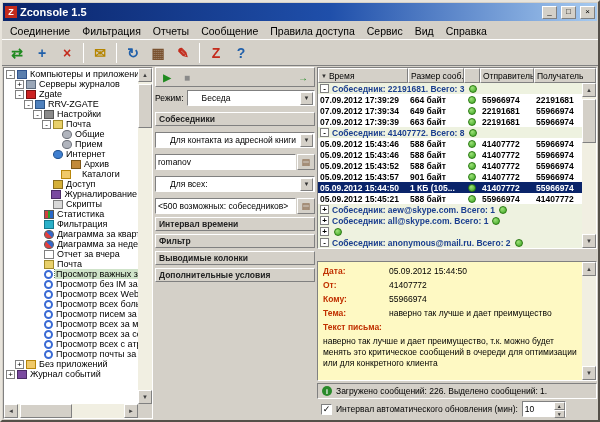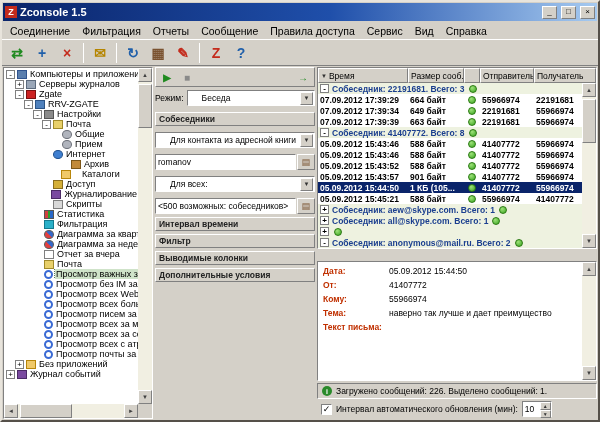--- a/index.html
+++ b/index.html
@@ -95,35 +95,35 @@
   .trow{display:flex;align-items:center;height:11px;font-size:8.5px;white-space:nowrap;overflow:hidden}
   .trow.group{background:#eef2e0;color:#1b3f8f;font-weight:bold;padding-left:2px}
   .glabel{margin-left:2px}
   .trow.data{color:#000;font-weight:bold}
   .trow.data.selected{background:#0a246a;color:#fff}
   .cell{padding:0 2px;overflow:hidden;flex:none}
   .c-time{width:90px}.c-size{width:56px}.c-icon{width:16px;display:flex;justify-content:center}.c-from{width:54px}.c-to{flex:1}
   .dot{width:8px;height:8px;flex:none;border-radius:50%;background:radial-gradient(circle at 35% 30%,#9fe27a,#3aa520);border:1px solid #2a7a12;margin-left:4px}
 
   
-  .details{height:120px;flex:none;margin-top:12px;border:1px solid;border-color:#808080 #fff #fff #808080;background:#ffffff;display:flex;overflow:hidden}
+  .details{height:120px;flex:none;margin-top:12px;border:1px solid;border-color:#808080 #fff #fff #808080;background:#fef9c3;display:flex;overflow:hidden}
   .details-content{flex:1;padding:4px 5px;font-size:8.5px;overflow:hidden}
   .drow{display:flex;margin-bottom:4px}
   .dlabel{width:66px;flex:none;color:#c03000;font-weight:bold}
   .dvalue{color:#000}
   .dbody{color:#000;line-height:1.3;margin-top:1px;white-space:normal}
 
   
   .status{height:16px;flex:none;margin-top:2px;border:1px solid;border-color:#808080 #fff #fff #808080;background:#d4d0c8;display:flex;align-items:center;gap:4px;padding:0 4px;font-size:8.5px;color:#000}
   .status-icon{width:10px;height:10px;flex:none;border-radius:50%;background:#2a8a2a;color:#fff;font-size:7px;font-weight:bold;display:flex;align-items:center;justify-content:center}
   .status-icon::after{content:"i"}
   .footer{height:20px;flex:none;display:flex;align-items:center;gap:4px;padding:0 4px;font-size:8.5px;color:#000}
   .checkbox{width:11px;height:11px;flex:none;background:#fff;border:1px solid;border-color:#808080 #fff #fff #808080;display:flex;align-items:center;justify-content:center;font-size:9px;line-height:9px}
   .checkbox.checked::after{content:"✓"}
-  .spin{width:30px;height:16px;flex:none;display:flex;border:1px solid;border-color:#808080 #fff #fff #808080;background:#fff}
+  .spin{width:44px;height:16px;flex:none;display:flex;border:1px solid;border-color:#808080 #fff #fff #808080;background:#fff}
   .spin-value{flex:1;font-size:8.5px;padding:2px}
   .spin-btns{width:11px;flex:none;display:flex;flex-direction:column}
   .spin-btn{flex:1;background:#d4d0c8;border:1px solid;border-color:#fff #808080 #808080 #fff;font-size:5px;display:flex;align-items:center;justify-content:center;color:#333}
   .spin-btn.up::after{content:"▲"} .spin-btn.down::after{content:"▼"}
 </style>
 </head>
 <body>
 
 <div class="window">
 
@@ -576,20 +576,21 @@
             <span class="dlabel">Кому:</span>
             <span class="dvalue">55966974</span>
           </div>
           <div class="drow">
             <span class="dlabel">Тема:</span>
             <span class="dvalue">наверно так лучше и дает преимущество</span>
           </div>
           <div class="drow">
             <span class="dlabel">Текст письма:</span>
           </div>
+          <div class="dbody">наверно так лучше и дает преимущество, т.к. можно будет менять это критическое сообщений в очереди для оптимизации или для конкретного клиента</div>
         </div>
         <div class="scroll-v">
           <span class="sb-btn sb-up"></span>
           <span class="sb-track"></span>
           <span class="sb-btn sb-down"></span>
         </div>
       </div>
 
       <div class="status">
         <span class="status-icon"></span>

